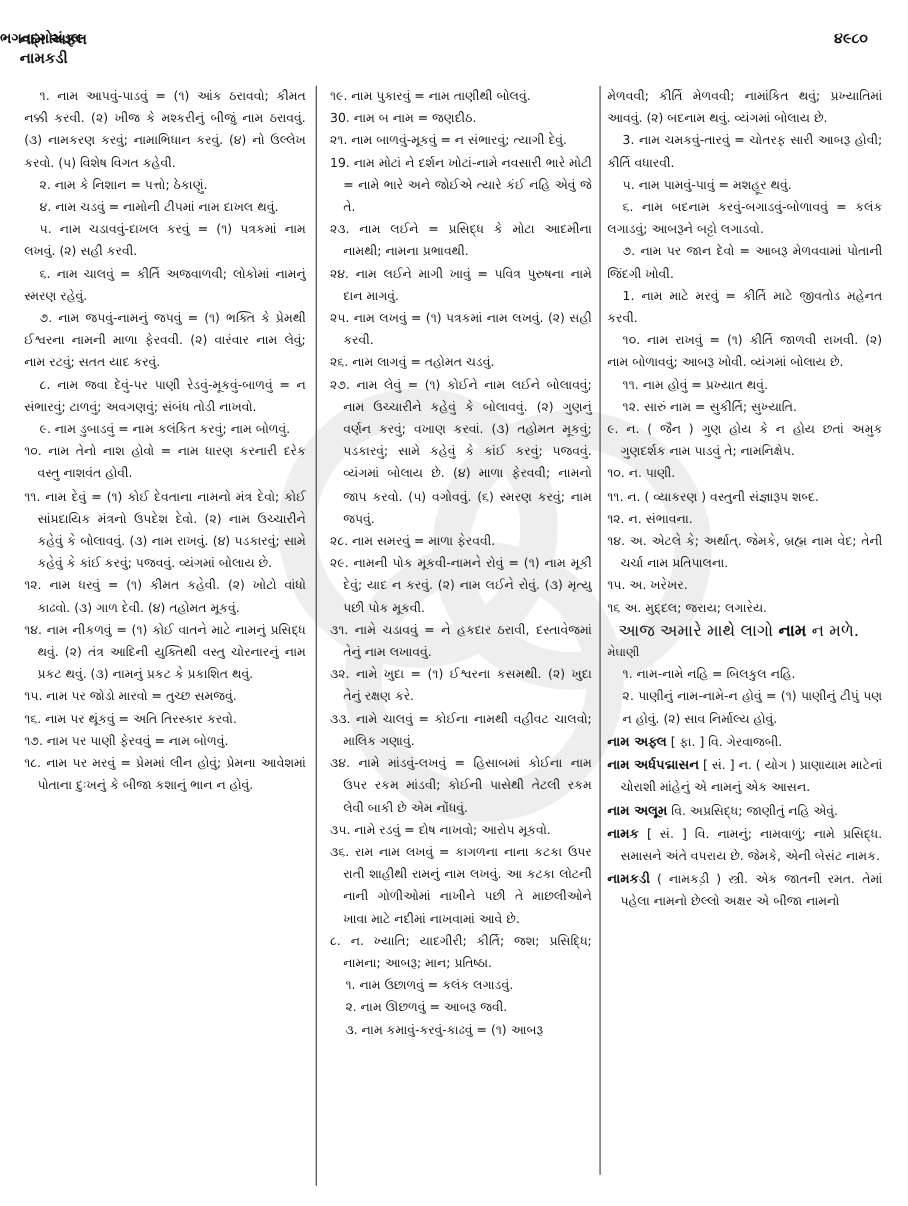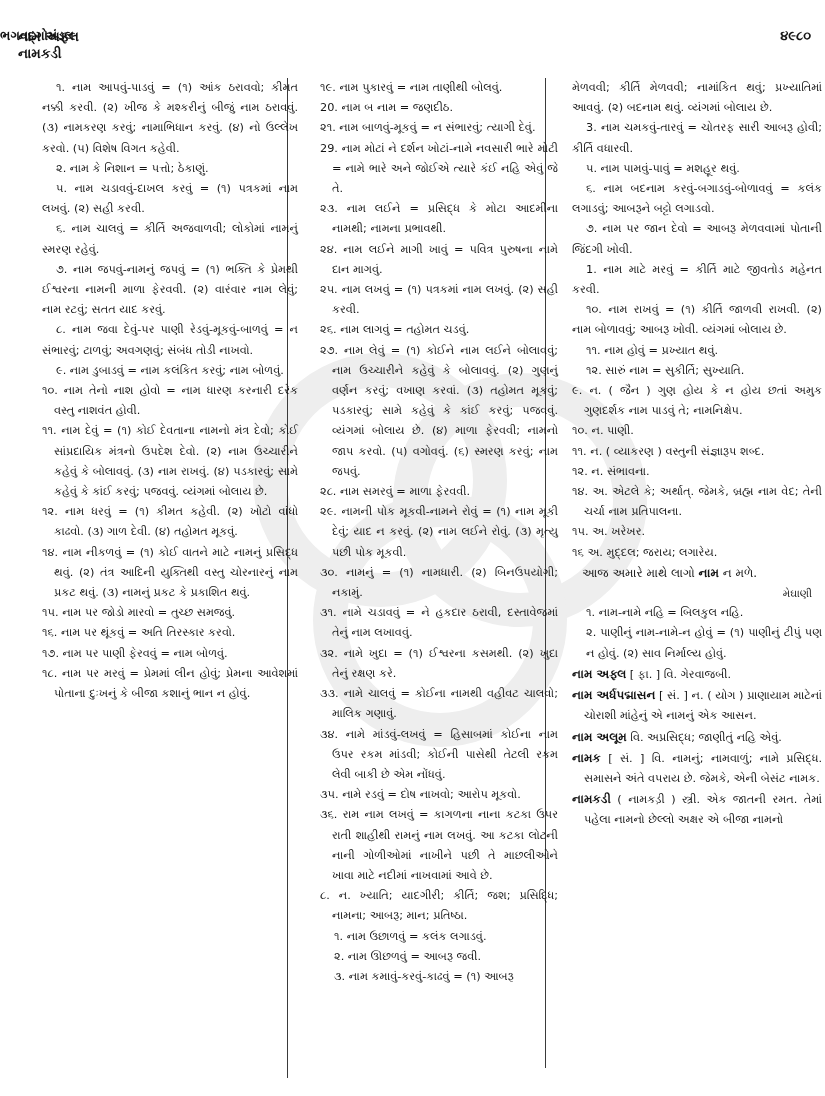--- a/index.html
+++ b/index.html
@@ -2,34 +2,34 @@
 <html><head>
 <meta charset="utf-8">
 <style>
   * { box-sizing: border-box; margin: 0; padding: 0; }
   html, body { width: 825px; height: 1096px; background: #ffffff; overflow: hidden; }
   body { position: relative; font-family: "DejaVu Sans", sans-serif; color: #141414; }
   .watermark { position: absolute; left: 230px; top: 330px; width: 430px; height: 430px; pointer-events: none; }
   .header { position: absolute; top: 28px; left: 0; width: 825px; height: 48px; }
   .hdr-left { position: absolute; left: 18px; top: 0; font-size: 13.5px; font-weight: bold; line-height: 17px; }
   .hdr-center { position: absolute; left: 0; width: 737px; top: 0; text-align: left; font-size: 13px; font-weight: bold; }
-  .hdr-right { position: absolute; right: 14px; top: 0; font-size: 13px; font-weight: bold; }
-  .col { position: absolute; top: 78px; font-size: 11.3px; line-height: 20.2px; text-align: justify; margin-left: 20px; }
+  .hdr-right { position: absolute; right: 36px; top: 0; font-size: 13px; font-weight: bold; }
+  .col { position: absolute; top: 78px; font-size: 11.3px; line-height: 20.2px; text-align: justify; }
   .col1 { left: 22px; width: 256px; }
   .col2 { left: 300px; width: 238px; }
   .col3 { left: 552px; width: 250px; }
   .vrule { position: absolute; width: 1.4px; background: #3a3a3a; }
   .vr1 { left: 287px; top: 78px; height: 1000px; }
   .vr2 { left: 545px; top: 78px; height: 990px; }
   .p { margin: 0; }
   .indent { text-indent: 14px; }
   .hang { padding-left: 12px; text-indent: -12px; }
   .sub { padding-left: 14px; }
-  .quote { padding-left: 10px; font-size: 12px; }
-  .attrib { text-align: right; padding-right: 10px; font-size: 10.6px; }
+  .quote { padding-left: 10px; font-size: 15px; }
+  .attrib { text-align: left; padding-right: 10px; font-size: 10.6px; }
   .bold { font-weight: bold; }
   .headword { font-weight: bold; font-size: 12px; }
 </style>
 </head>
 <body>
 
 <svg class="watermark" viewBox="0 0 430 430">
   <g fill="none" stroke="#eeeeee" stroke-width="34">
     <circle cx="150" cy="150" r="110"></circle>
     <circle cx="290" cy="170" r="110"></circle>
@@ -45,47 +45,47 @@
   <div class="hdr-center">ભગવદ્ગોમંડલ</div>
   <div class="hdr-right">૪૯૮૦</div>
 </div>
 
 <div class="vrule vr1"></div>
 <div class="vrule vr2"></div>
 
 <div class="col col1">
     <div class="p indent">૧. નામ આપવું-પાડવું = (૧) આંક ઠરાવવો; કીમત નક્કી કરવી. (૨) ખીજ કે મશ્કરીનું બીજું નામ ઠરાવવું. (૩) નામકરણ કરવું; નામાભિધાન કરવું. (૪) નો ઉલ્લેખ કરવો. (૫) વિશેષ વિગત કહેવી.</div>
     <div class="p indent">૨. નામ કે નિશાન = પત્તો; ઠેકાણું.</div>
+    <div class="p indent">૪. નામ ચડવું = નામોની ટીપમાં નામ દાખલ થવું.</div>
     <div class="p indent">૫. નામ ચડાવવું-દાખલ કરવું = (૧) પત્રકમાં નામ લખવું. (૨) સહી કરવી.</div>
     <div class="p indent">૬. નામ ચાલવું = કીર્તિ અજવાળવી; લોકોમાં નામનું સ્મરણ રહેવું.</div>
     <div class="p indent">૭. નામ જપવું-નામનું જપવું = (૧) ભક્તિ કે પ્રેમથી ઈશ્વરના નામની માળા ફેરવવી. (૨) વારંવાર નામ લેવું; નામ રટવું; સતત યાદ કરવું.</div>
     <div class="p indent">૮. નામ જવા દેવું-પર પાણી રેડવું-મૂકવું-બાળવું = ન સંભારવું; ટાળવું; અવગણવું; સંબંધ તોડી નાખવો.</div>
     <div class="p indent">૯. નામ ડુબાડવું = નામ કલંકિત કરવું; નામ બોળવું.</div>
     <div class="p hang">૧૦. નામ તેનો નાશ હોવો = નામ ધારણ કરનારી દરેક વસ્તુ નાશવંત હોવી.</div>
     <div class="p hang">૧૧. નામ દેવું = (૧) કોઈ દેવતાના નામનો મંત્ર દેવો; કોઈ સાંપ્રદાયિક મંત્રનો ઉપદેશ દેવો. (૨) નામ ઉચ્ચારીને કહેવું કે બોલાવવું. (૩) નામ રાખવું. (૪) પડકારવું; સામે કહેવું કે કાંઈ કરવું; પજવવું. વ્યંગમાં બોલાય છે.</div>
     <div class="p hang">૧૨. નામ ધરવું = (૧) કીમત કહેવી. (૨) ખોટો વાંધો કાઢવો. (૩) ગાળ દેવી. (૪) તહોમત મૂકવું.</div>
     <div class="p hang">૧૪. નામ નીકળવું = (૧) કોઈ વાતને માટે નામનું પ્રસિદ્ધ થવું. (૨) તંત્ર આદિની યુક્તિથી વસ્તુ ચોરનારનું નામ પ્રકટ થવું. (૩) નામનું પ્રકટ કે પ્રકાશિત થવું.</div>
     <div class="p hang">૧૫. નામ પર જોડો મારવો = તુચ્છ સમજવું.</div>
     <div class="p hang">૧૬. નામ પર થૂંકવું = અતિ તિરસ્કાર કરવો.</div>
     <div class="p hang">૧૭. નામ પર પાણી ફેરવવું = નામ બોળવું.</div>
     <div class="p hang">૧૮. નામ પર મરવું = પ્રેમમાં લીન હોવું; પ્રેમના આવેશમાં પોતાના દુઃખનું કે બીજા કશાનું ભાન ન હોવું.</div>
   </div>
 <div class="col col2">
     <div class="p hang">૧૯. નામ પુકારવું = નામ તાણીથી બોલવું.</div>
-    <div class="p hang">20. નામ બ નામ = જણદીઠ.</div>
+    <div class="p hang">30. નામ બ નામ = જણદીઠ.</div>
     <div class="p hang">૨૧. નામ બાળવું-મૂકવું = ન સંભારવું; ત્યાગી દેવું.</div>
-    <div class="p hang">29. નામ મોટાં ને દર્શન ખોટાં-નામે નવસારી ભારે મોટી = નામે ભારે અને જોઈએ ત્યારે કંઈ નહિ એવું જે તે.</div>
+    <div class="p hang">19. નામ મોટાં ને દર્શન ખોટાં-નામે નવસારી ભારે મોટી = નામે ભારે અને જોઈએ ત્યારે કંઈ નહિ એવું જે તે.</div>
     <div class="p hang">૨૩. નામ લઈને = પ્રસિદ્ધ કે મોટા આદમીના નામથી; નામના પ્રભાવથી.</div>
     <div class="p hang">૨૪. નામ લઈને માગી ખાવું = પવિત્ર પુરુષના નામે દાન માગવું.</div>
     <div class="p hang">૨૫. નામ લખવું = (૧) પત્રકમાં નામ લખવું. (૨) સહી કરવી.</div>
     <div class="p hang">૨૬. નામ લાગવું = તહોમત ચડવું.</div>
     <div class="p hang">૨૭. નામ લેવું = (૧) કોઈને નામ લઈને બોલાવવું; નામ ઉચ્ચારીને કહેવું કે બોલાવવું. (૨) ગુણનું વર્ણન કરવું; વખાણ કરવાં. (૩) તહોમત મૂકવું; પડકારવું; સામે કહેવું કે કાંઈ કરવું; પજવવું. વ્યંગમાં બોલાય છે. (૪) માળા ફેરવવી; નામનો જાપ કરવો. (૫) વગોવવું. (૬) સ્મરણ કરવું; નામ જપવું.</div>
     <div class="p hang">૨૮. નામ સમરવું = માળા ફેરવવી.</div>
     <div class="p hang">૨૯. નામની પોક મૂકવી-નામને રોવું = (૧) નામ મૂકી દેવું; યાદ ન કરવું. (૨) નામ લઈને રોવું. (૩) મૃત્યુ પછી પોક મૂકવી.</div>
-    <div class="p hang">૩૦. નામનું = (૧) નામધારી. (૨) બિનઉપયોગી; નકામું.</div>
     <div class="p hang">૩૧. નામે ચડાવવું = ને હકદાર ઠરાવી, દસ્તાવેજમાં તેનું નામ લખાવવું.</div>
     <div class="p hang">૩૨. નામે ખુદા = (૧) ઈશ્વરના કસમથી. (૨) ખુદા તેનું રક્ષણ કરે.</div>
     <div class="p hang">૩૩. નામે ચાલવું = કોઈના નામથી વહીવટ ચાલવો; માલિક ગણાવું.</div>
     <div class="p hang">૩૪. નામે માંડવું-લખવું = હિસાબમાં કોઈના નામ ઉપર રકમ માંડવી; કોઈની પાસેથી તેટલી રકમ લેવી બાકી છે એમ નોંધવું.</div>
     <div class="p hang">૩૫. નામે રડવું = દોષ નાખવો; આરોપ મૂકવો.</div>
     <div class="p hang">૩૬. રામ નામ લખવું = કાગળના નાના કટકા ઉપર રાતી શાહીથી રામનું નામ લખવું. આ કટકા લોટની નાની ગોળીઓમાં નાખીને પછી તે માછલીઓને ખાવા માટે નદીમાં નાખવામાં આવે છે.</div>
     <div class="p hang">૮. ન. ખ્યાતિ; યાદગીરી; કીર્તિ; જશ; પ્રસિદ્ધિ; નામના; આબરૂ; માન; પ્રતિષ્ઠા.</div>
     <div class="p sub">૧. નામ ઉછાળવું = કલંક લગાડવું.</div>
     <div class="p sub">૨. નામ ઊછળવું = આબરૂ જવી.</div>
     <div class="p sub">૩. નામ કમાવું-કરવું-કાઢવું = (૧) આબરૂ</div>

